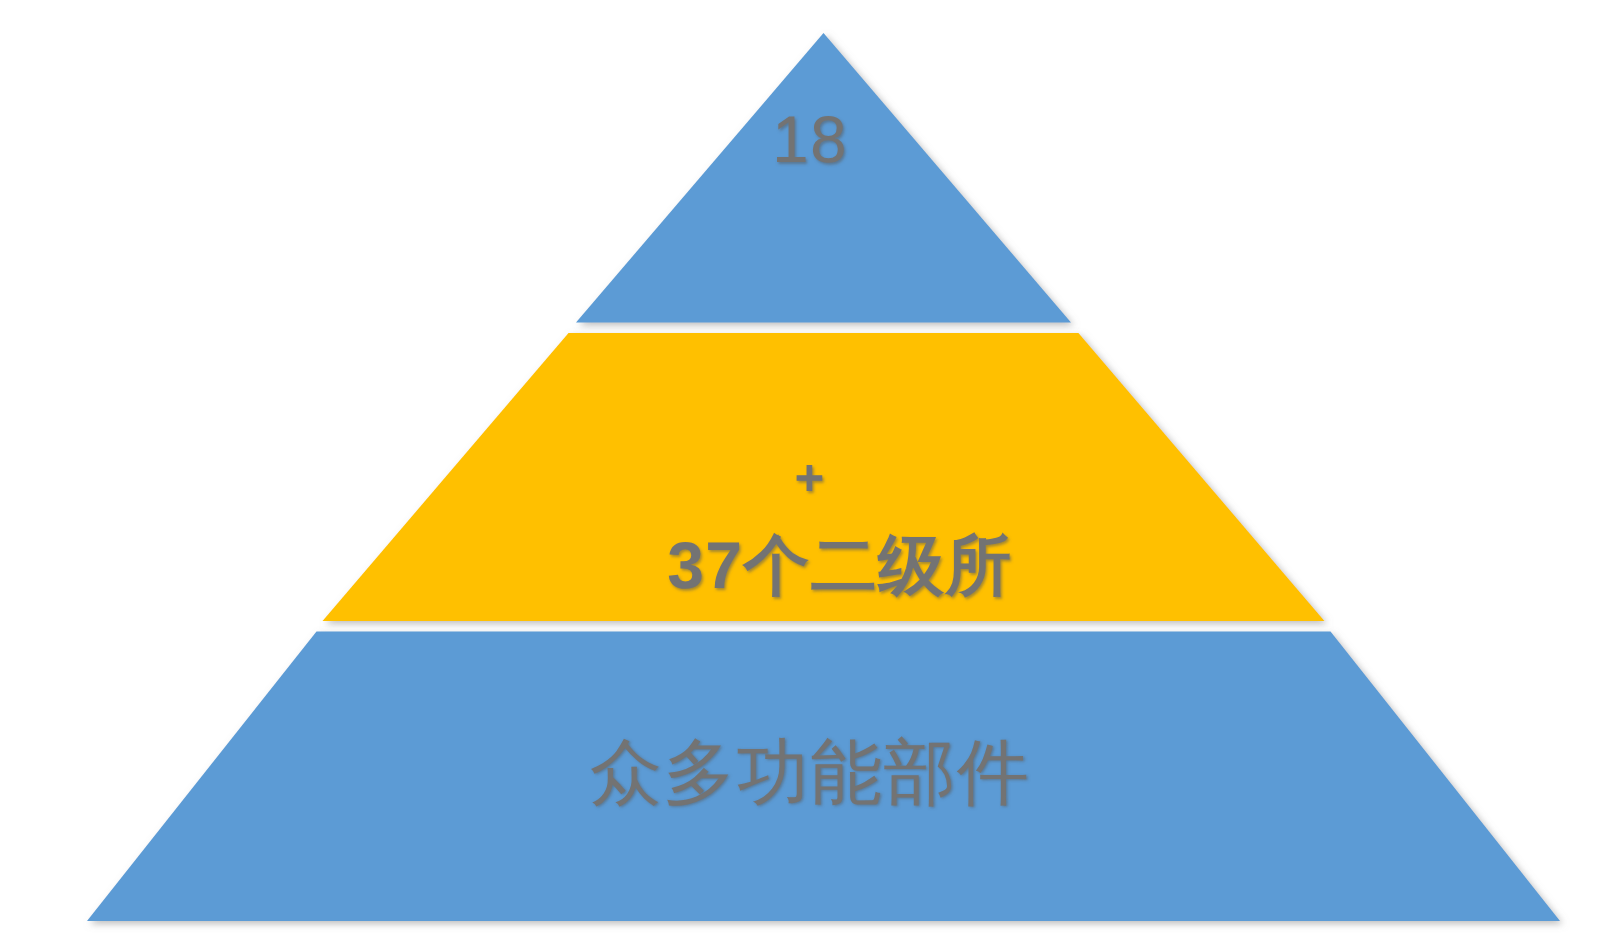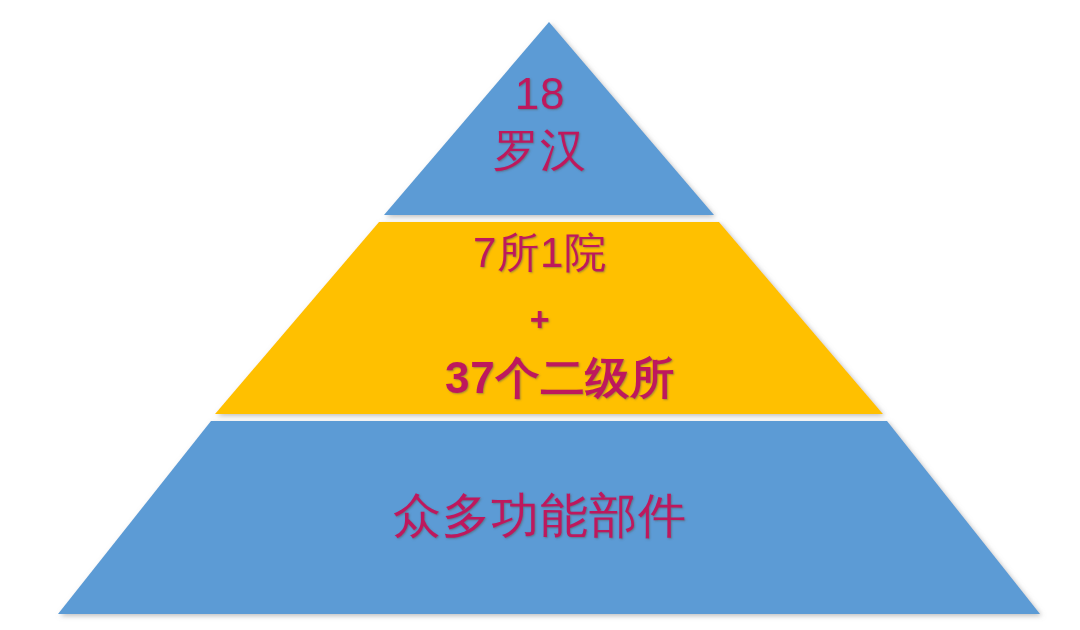--- a/index.html
+++ b/index.html
@@ -39,21 +39,21 @@
     top: 0;
     width: 1080px;
     height: 630px;
     pointer-events: none;
   }
 
   .tier-text {
     position: absolute;
     width: 100%;
     text-align: center;
-    color: #be185d;
+    color: #737373;
     font-weight: 400;
     white-space: nowrap;
     text-shadow: 1px 1px 2px rgba(90, 90, 90, 0.55);
     letter-spacing: 0.02em;
   }
 
   
   .t-top-num {
     top: 68px;
     font-size: 44px;
@@ -107,22 +107,20 @@
     <polygon points="549,22 384,215 714,215" fill="#5B9BD5" filter="url(#tierShadow)"></polygon>
 
     <polygon points="379,222 719,222 883,414 215,414" fill="#FFC000" filter="url(#tierShadow)"></polygon>
 
     <polygon points="211,421 887,421 1040,614 58,614" fill="#5B9BD5" filter="url(#tierShadow)"></polygon>
   </svg>
 
   <div class="text-layer">
 
     <div class="tier-text t-top-num">18</div>
-    <div class="tier-text t-top-label">罗汉</div>
 
-    <div class="tier-text t-mid-1">7所1院</div>
     <div class="tier-text t-mid-plus">+</div>
     <div class="tier-text t-mid-2">37个二级所</div>
 
     <div class="tier-text t-bot-1">众多功能部件</div>
 
   </div>
 </div>
 
 </body></html>

